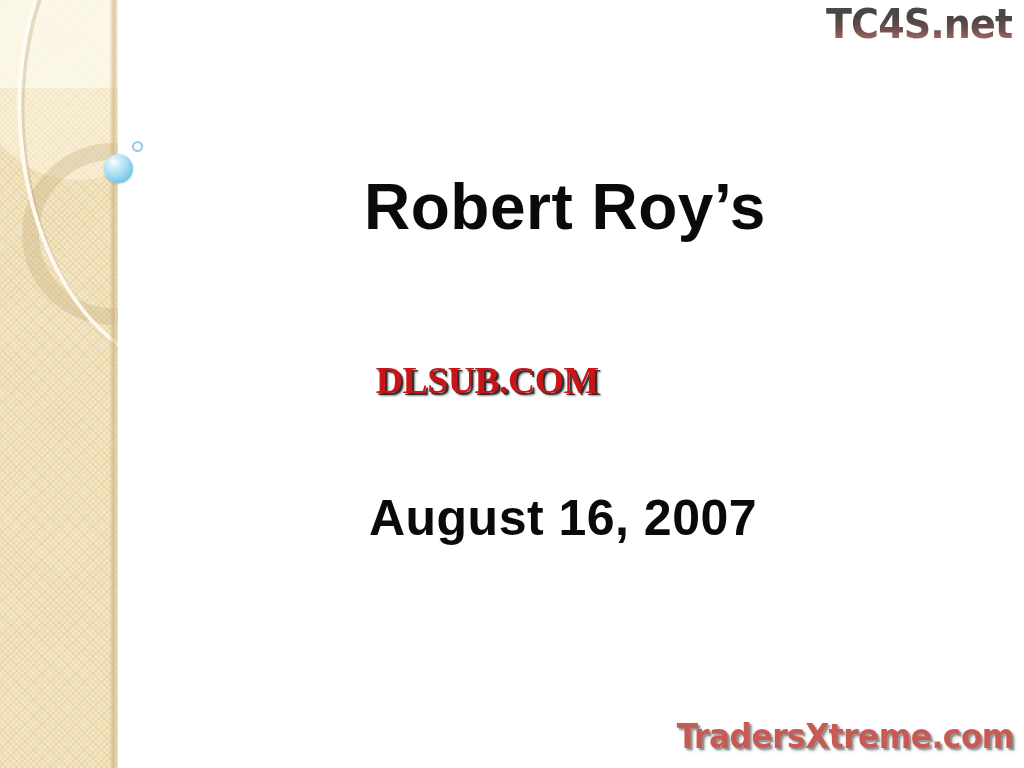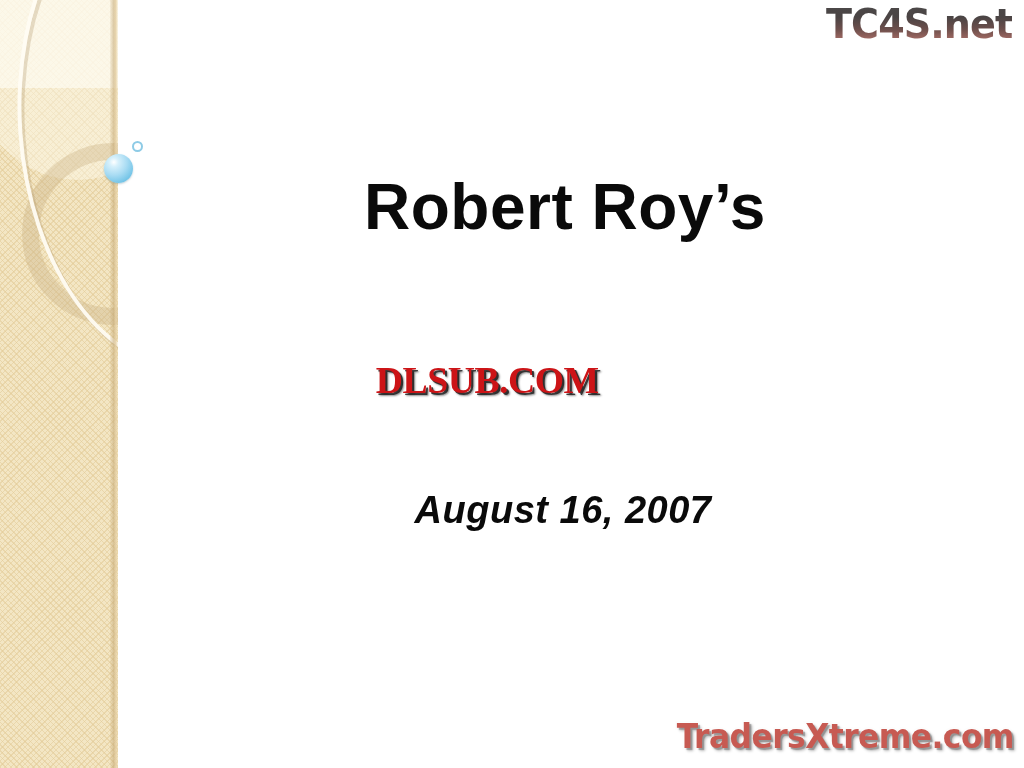--- a/index.html
+++ b/index.html
@@ -130,21 +130,21 @@
     width: 100%;
     text-align: center;
     color: #0a0a0a;
     font-family: "Liberation Sans", sans-serif;
     font-weight: bold;
     letter-spacing: 0.5px;
     white-space: nowrap;
   }
   .line-1 { top: 170px; font-size: 64px; left: -6px; }
   .line-2 { top: 332px; font-size: 64px; left: -6px; }
-  .line-3 { top: 489px; font-size: 38px; left: -8px; font-style: italic; }
+  .line-3 { top: 489px; font-size: 50px; left: -8px; }
 
   
   .watermark {
     position: absolute;
     left: 378px;
     top: 359px;
     font-family: "Liberation Serif", serif;
     font-weight: bold;
     font-size: 37px;
     letter-spacing: -0.5px;

